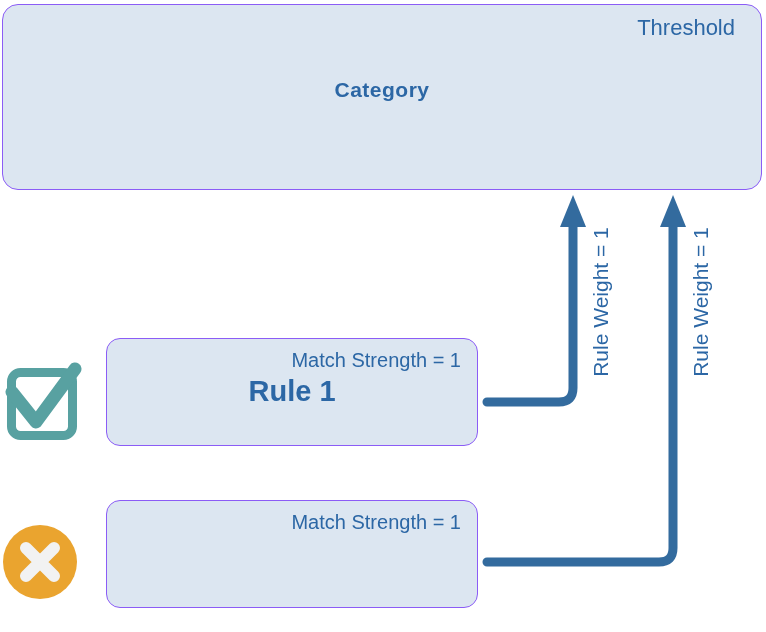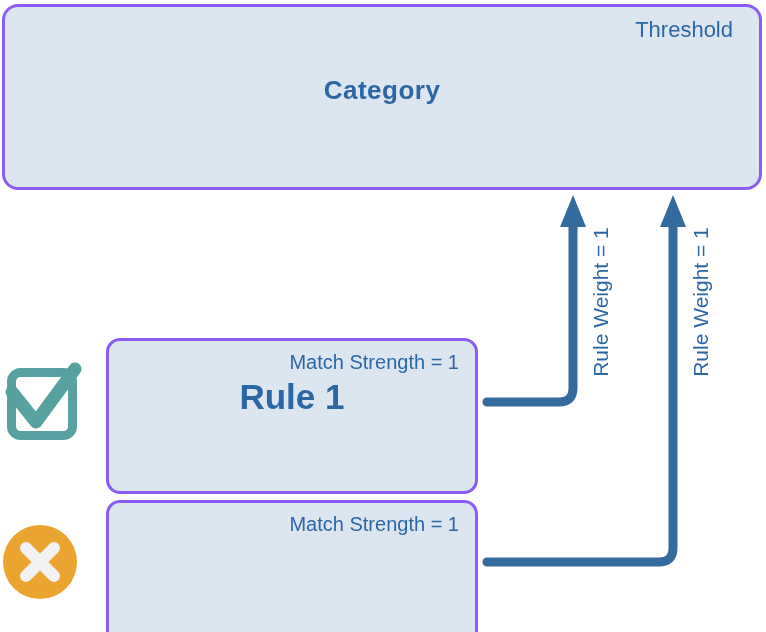--- a/index.html
+++ b/index.html
@@ -12,68 +12,68 @@
     position: relative;
     width: 766px;
     height: 632px;
     background: #ffffff;
     overflow: hidden;
   }
   .box {
     position: absolute;
     box-sizing: border-box;
     background: #dce6f1;
-    border: 3px solid #8b5cf6;
+    border: 1px solid #8b5cf6;
   }
   .category-box {
     left: 2px;
     top: 4px;
     width: 760px;
     height: 186px;
     border-radius: 16px;
     display: flex;
     align-items: center;
     justify-content: center;
     padding-bottom: 14px;
   }
   .threshold {
     position: absolute;
     top: 10px;
     right: 26px;
     font-size: 22px;
     color: #2c67a5;
   }
   .category-title {
-    font-size: 26px;
+    font-size: 21px;
     font-weight: bold;
     color: #2c67a5;
     letter-spacing: 0.5px;
     text-align: center;
   }
   .rule-box {
     width: 372px;
-    height: 156px;
+    height: 108px;
     border-radius: 14px;
   }
   .rule-1 { left: 106px; top: 338px; }
   .rule-2 { left: 106px; top: 500px; }
   .match-strength {
     position: absolute;
     top: 10px;
     right: 16px;
     font-size: 20px;
     color: #2c67a5;
   }
   .rule-title {
     position: absolute;
     top: 36px;
     left: 0;
     width: 100%;
     text-align: center;
-    font-size: 35px;
+    font-size: 29px;
     font-weight: bold;
     color: #2c67a5;
   }
   .connectors {
     position: absolute;
     left: 0;
     top: 0;
     pointer-events: none;
   }
   .weight-label {

